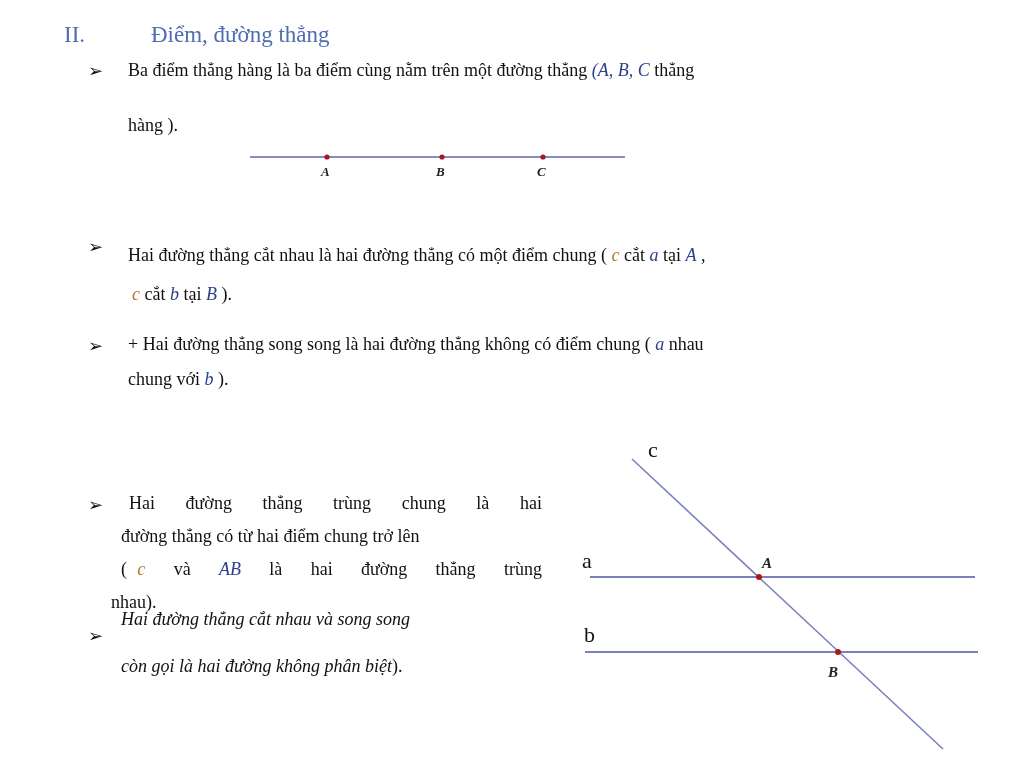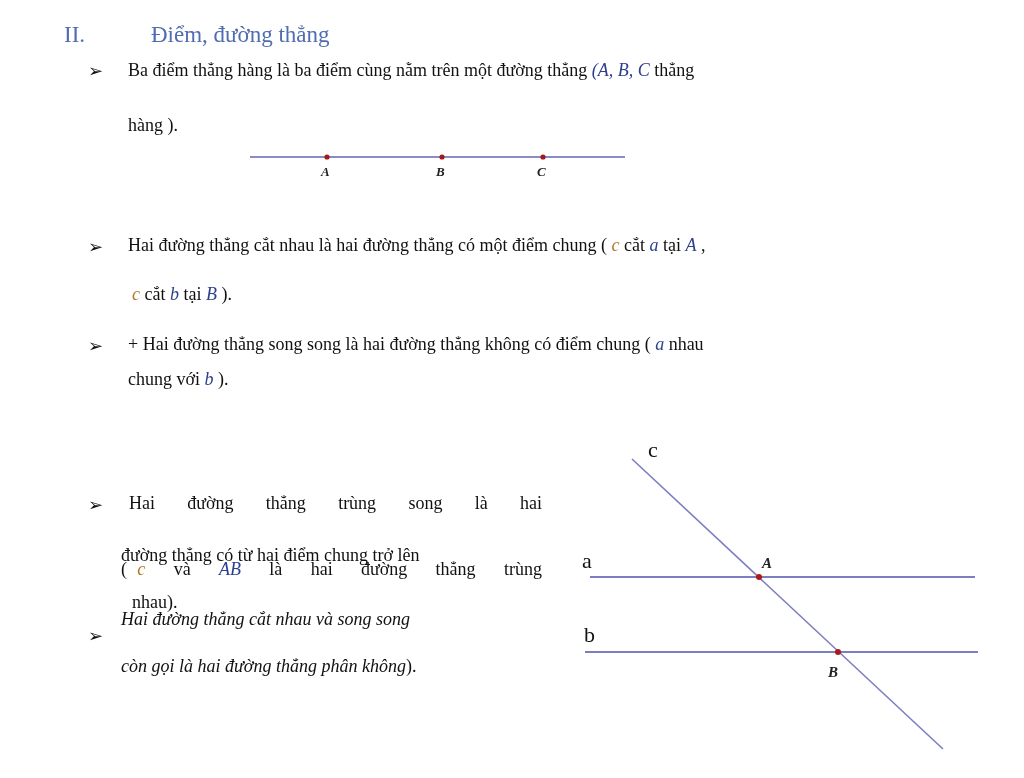--- a/index.html
+++ b/index.html
@@ -39,63 +39,63 @@
   <line x1="250" y1="157" x2="625" y2="157" stroke="#8a8cc4" stroke-width="2.2"></line>
   <circle cx="327" cy="157" r="2.6" fill="#a01820"></circle>
   <circle cx="442" cy="157" r="2.6" fill="#a01820"></circle>
   <circle cx="543" cy="157" r="2.6" fill="#a01820"></circle>
   <text x="321" y="176" font-size="13" font-weight="bold" font-style="italic" fill="#222">A</text>
   <text x="436" y="176" font-size="13" font-weight="bold" font-style="italic" fill="#222">B</text>
   <text x="537" y="176" font-size="13" font-weight="bold" font-style="italic" fill="#222">C</text>
 </svg>
 
 <span class="bullet" style="left:88px; top:236px;">➢</span>
-<div class="abs body-text" style="left:128px; top:228px;">
+<div class="abs body-text" style="left:128px; top:238px;">
   <span>Hai đường thẳng cắt nhau là hai đường thẳng có một điểm chung ( </span><span class="mv-c">c</span><span> cắt </span><span class="mv-b">a</span><span> tại </span><span class="mv-b">A</span><span> ,</span>
 </div>
 <div class="abs body-text" style="left:132px; top:277px;">
   <span class="mv-c">c</span><span> cắt </span><span class="mv-b">b</span><span> tại </span><span class="mv-b">B</span><span> ).</span>
 </div>
 
 <span class="bullet" style="left:88px; top:335px;">➢</span>
 <div class="abs body-text" style="left:128px; top:327px;">
   <span>+ Hai đường thẳng song song là hai đường thẳng không có điểm chung ( </span><span class="mv-b">a</span><span> nhau</span>
 </div>
 <div class="abs body-text" style="left:128px; top:362px;">
   <span>chung với </span><span class="mv-b">b</span><span> ).</span>
 </div>
 
 <span class="bullet" style="left:88px; top:494px;">➢</span>
 <div class="abs body-text justify-line" style="left:129px; top:486px; width:413px;">
   <span>Hai</span>
   <span>đường</span>
   <span>thẳng</span>
   <span>trùng</span>
-  <span>song</span>
+  <span>chung</span>
   <span>là</span>
   <span>hai</span>
 </div>
-<div class="abs body-text" style="left:121px; top:519px;margin-top:19px;">đường thẳng có từ hai điểm chung trở lên</div>
+<div class="abs body-text" style="left:121px; top:519px;">đường thẳng có từ hai điểm chung trở lên</div>
 <div class="abs body-text justify-line" style="left:121px; top:552px; width:421px;">
   <span>(</span>
   <span class="mv-c" style="margin-left:-18px;">c</span>
   <span>và</span>
   <span class="mv-b">AB</span>
   <span>là</span>
   <span>hai</span>
   <span>đường</span>
   <span>thẳng</span>
   <span>trùng</span>
 </div>
-<div class="abs body-text" style="left:132px; top:585px;">nhau).</div>
+<div class="abs body-text" style="left:111px; top:585px;">nhau).</div>
 
 <span class="bullet" style="left:88px; top:625px;">➢</span>
 <div class="abs body-text italic-block" style="left:121px; top:602px;">Hai đường thẳng cắt nhau và song song</div>
 <div class="abs body-text" style="left:121px; top:649px;">
-  <span class="italic-block">còn gọi là hai đường thẳng phân không</span><span>).</span>
+  <span class="italic-block">còn gọi là hai đường không phân biệt</span><span>).</span>
 </div>
 
 <svg class="abs" style="left:0; top:0;" width="1024" height="778" viewBox="0 0 1024 778" pointer-events="none">
   <line x1="590" y1="577" x2="975" y2="577" stroke="#7b7fc0" stroke-width="2"></line>
   <line x1="585" y1="652" x2="978" y2="652" stroke="#7b7fc0" stroke-width="2"></line>
   <line x1="632" y1="459" x2="943" y2="749" stroke="#7b7fc0" stroke-width="1.6"></line>
   <circle cx="759" cy="577" r="3" fill="#b01818"></circle>
   <circle cx="838" cy="652" r="3" fill="#b01818"></circle>
   <text x="648" y="457" font-size="22" fill="#111">c</text>
   <text x="582" y="568" font-size="22" fill="#111">a</text>

